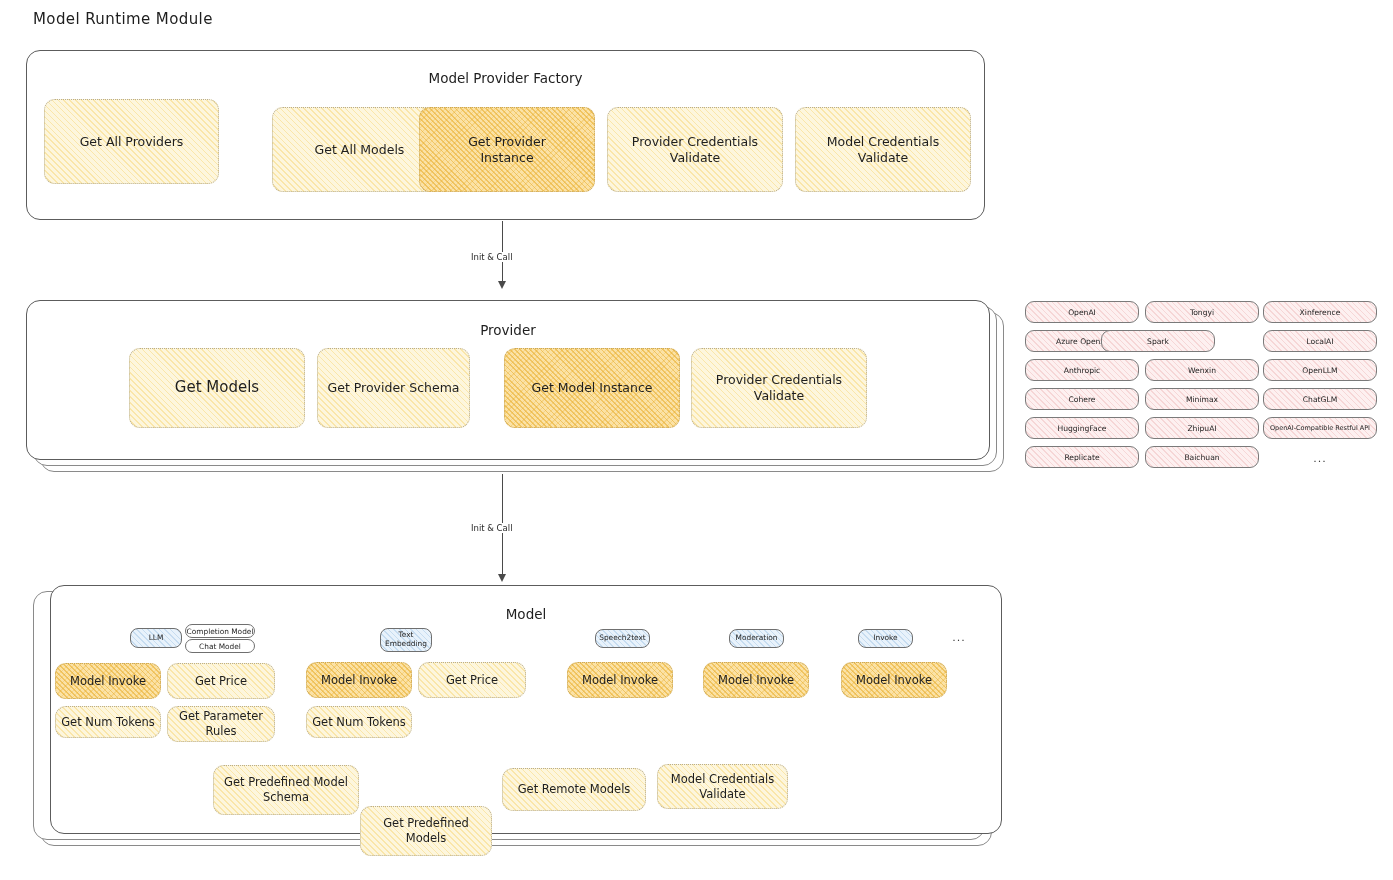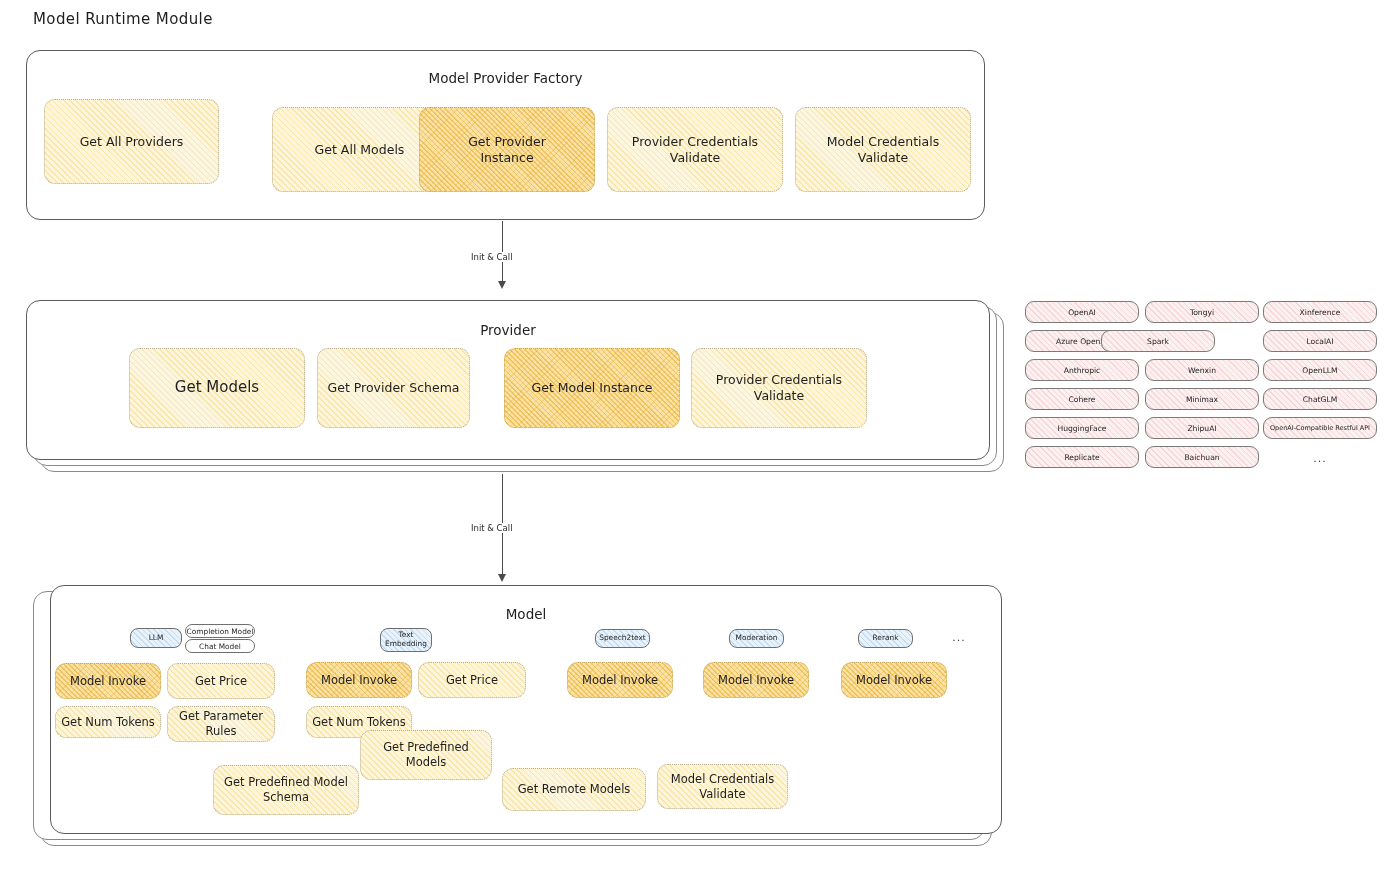--- a/index.html
+++ b/index.html
@@ -244,21 +244,21 @@
 <div class="node hl" style="left:306px; top:662px; width:106px; height:36px; font-size:11.5px;">Model Invoke</div>
 <div class="node" style="left:418px; top:662px; width:108px; height:36px; font-size:11.5px;">Get Price</div>
 <div class="node" style="left:306px; top:706px; width:106px; height:32px; font-size:11.5px;">Get Num Tokens</div>
 
 <div class="chip-blue" style="left:595px; top:629px; width:55px; height:19px;">Speech2text</div>
 <div class="node hl" style="left:567px; top:662px; width:106px; height:36px; font-size:11.5px;">Model Invoke</div>
 
 <div class="chip-blue" style="left:729px; top:629px; width:55px; height:19px;">Moderation</div>
 <div class="node hl" style="left:703px; top:662px; width:106px; height:36px; font-size:11.5px;">Model Invoke</div>
 
-<div class="chip-blue" style="left:858px; top:629px; width:55px; height:19px;">Rerank</div>
+<div class="chip-blue" style="left:858px; top:629px; width:55px; height:19px;">Invoke</div>
 <div class="node hl" style="left:841px; top:662px; width:106px; height:36px; font-size:11.5px;">Model Invoke</div>
 
 <div class="ellipsis-mark" style="left:948px; top:631px; width:22px;">...</div>
 
 <div class="node" style="left:213px; top:765px; width:146px; height:50px; font-size:11.5px; padding:0 8px;">Get Predefined Model Schema</div>
-<div class="node" style="left:360px; top:730px; width:132px; height:50px; font-size:11.5px; padding:14px 14px;">Get Predefined Models</div>
+<div class="node" style="left:360px; top:806px; width:132px; height:50px; font-size:11.5px; padding:14px 14px;">Get Predefined Models</div>
 <div class="node" style="left:502px; top:768px; width:144px; height:43px; font-size:11.5px;">Get Remote Models</div>
 <div class="node" style="left:657px; top:764px; width:131px; height:45px; font-size:11.5px; padding:0 8px;">Model Credentials Validate</div>
 
 </body></html>

